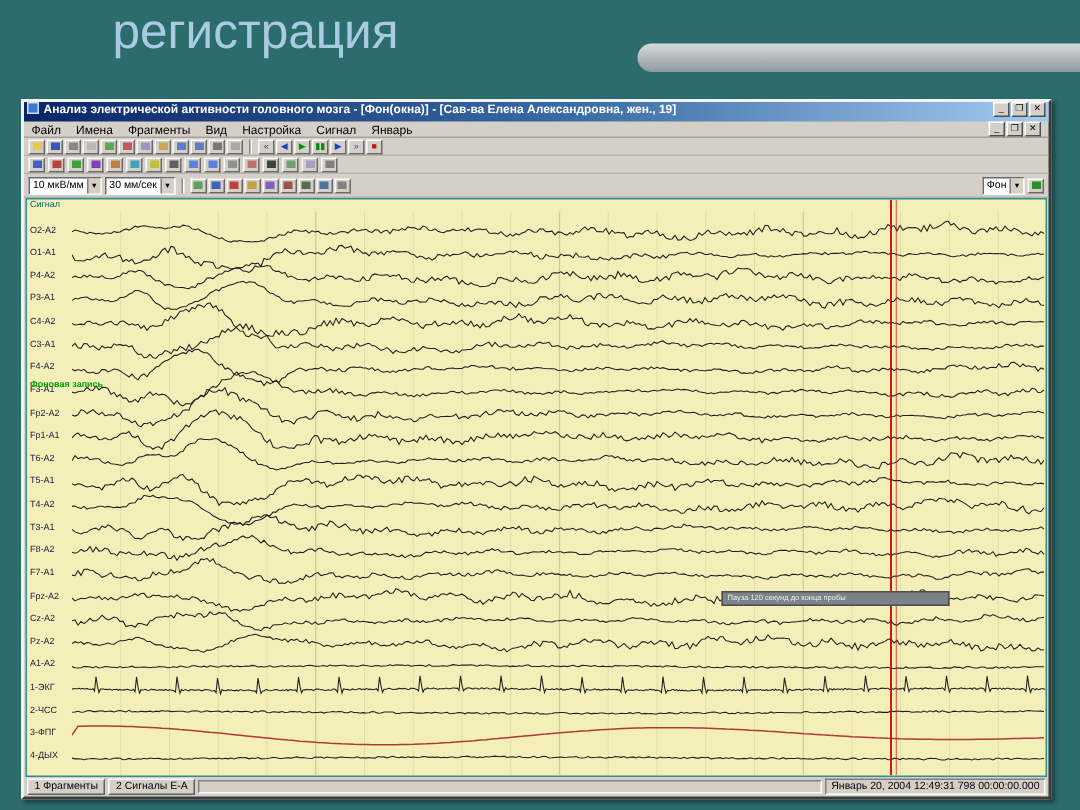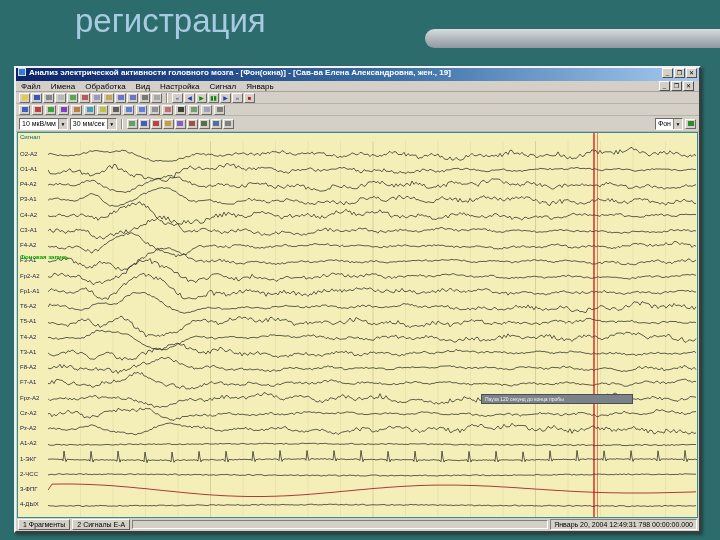--- a/index.html
+++ b/index.html
@@ -74,21 +74,21 @@
       <span class="win-buttons" id="win-buttons">
           <span class="winbtn">_</span>
           <span class="winbtn">❐</span>
           <span class="winbtn">✕</span>
         </span>
     </div>
 
     <div class="menubar" id="menu-bar">
         <span class="menu-item">Файл</span>
         <span class="menu-item">Имена</span>
-        <span class="menu-item">Обработка</span>
+        <span class="menu-item">Фрагменты</span>
         <span class="menu-item">Вид</span>
         <span class="menu-item">Настройка</span>
         <span class="menu-item">Сигнал</span>
         <span class="menu-item">Январь</span>
         <span class="mdi-buttons">
           <span class="winbtn">_</span>
           <span class="winbtn">❐</span>
           <span class="winbtn">✕</span>
         </span>
       </div>

